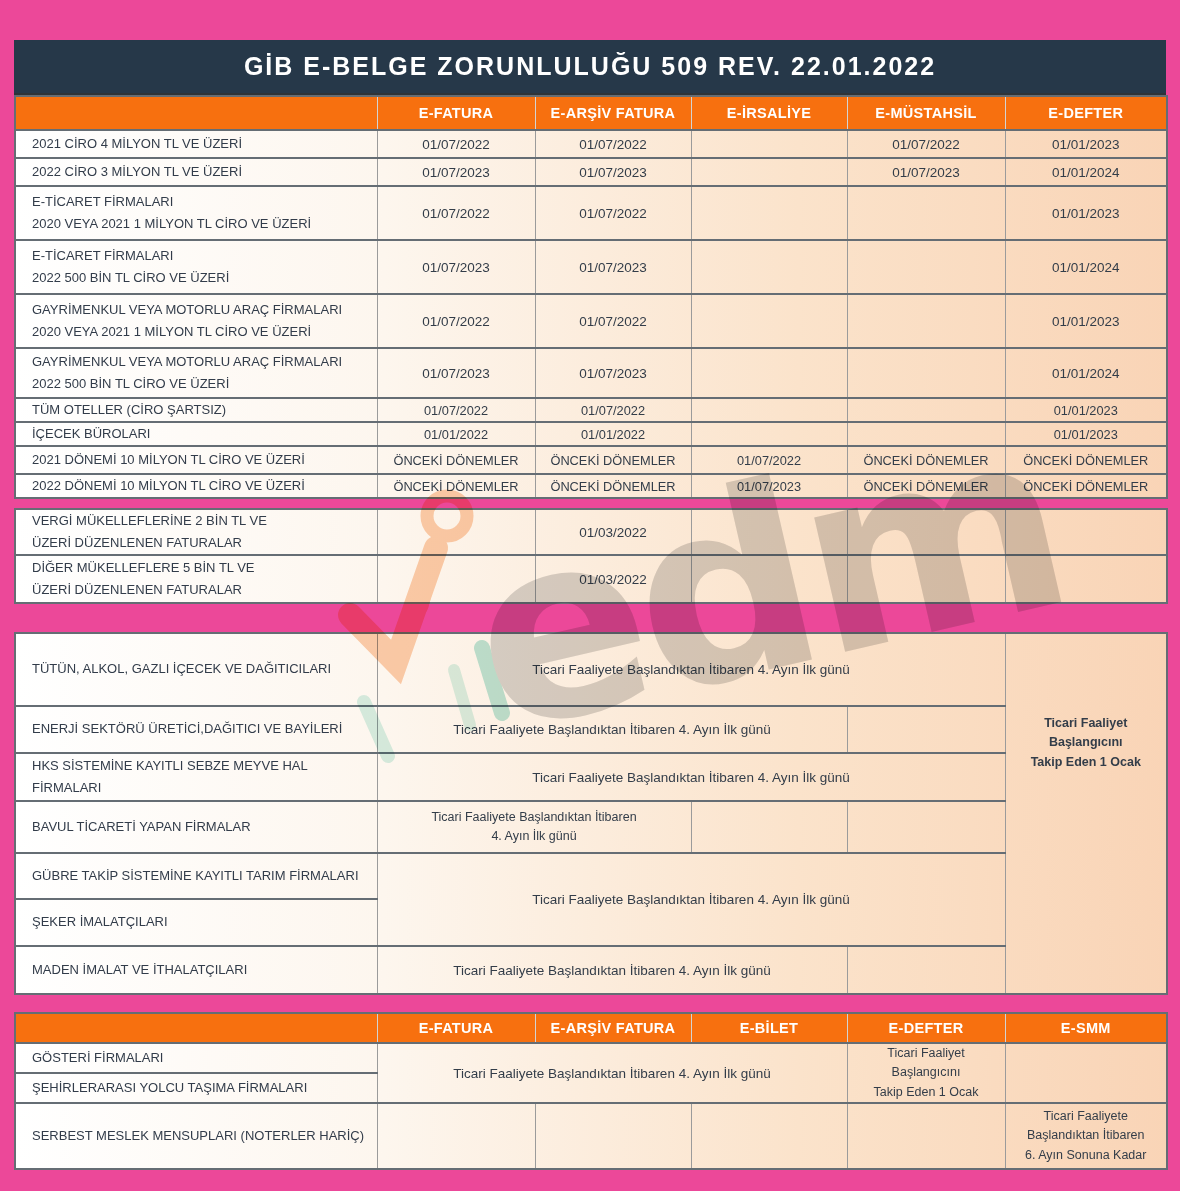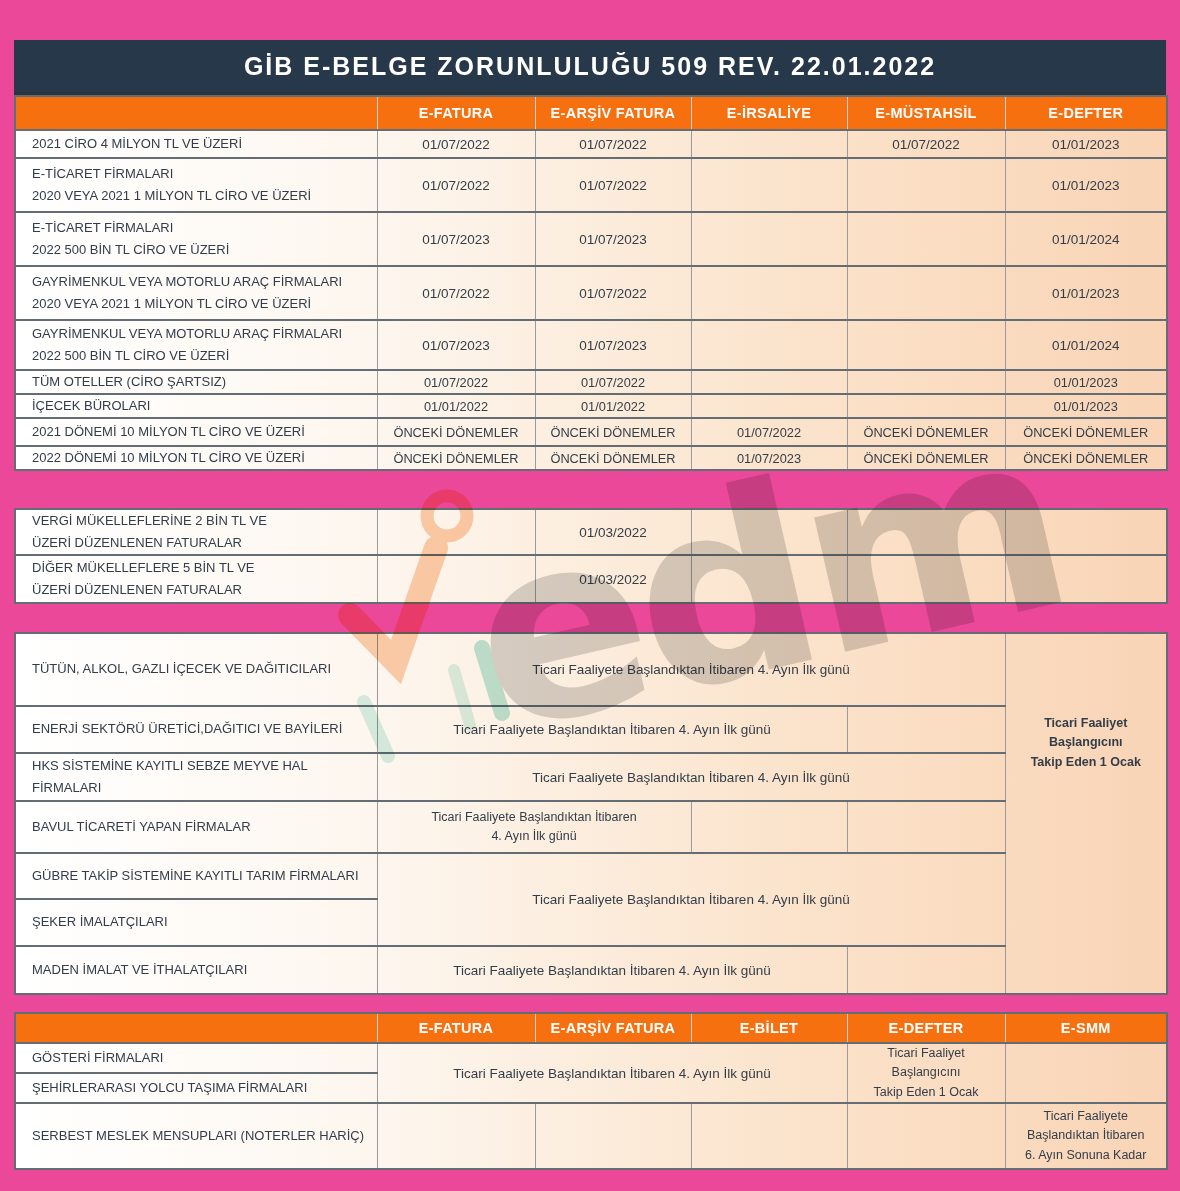--- a/index.html
+++ b/index.html
@@ -87,20 +87,30 @@
     <tr class="grad" style="height:28px">
       <td class="lbl">
             <span class="ln">2021 CİRO 4 MİLYON TL VE ÜZERİ</span>
           </td>
       <td>01/07/2022</td>
       <td>01/07/2022</td>
       <td></td>
       <td>01/07/2022</td>
       <td>01/01/2023</td>
     </tr>
+    <tr class="grad" style="height:28px">
+      <td class="lbl">
+            <span class="ln">2022 CİRO 3 MİLYON TL VE ÜZERİ</span>
+          </td>
+      <td>01/07/2023</td>
+      <td>01/07/2023</td>
+      <td></td>
+      <td>01/07/2023</td>
+      <td>01/01/2024</td>
+    </tr>
     <tr class="grad" style="height:54px">
       <td class="lbl">
         <span class="ln">E-TİCARET FİRMALARI</span>
         <span class="ln">2020 VEYA 2021 1 MİLYON TL CİRO VE ÜZERİ</span>
       </td>
       <td>01/07/2022</td>
       <td>01/07/2022</td>
       <td></td>
       <td></td>
       <td>01/01/2023</td>

